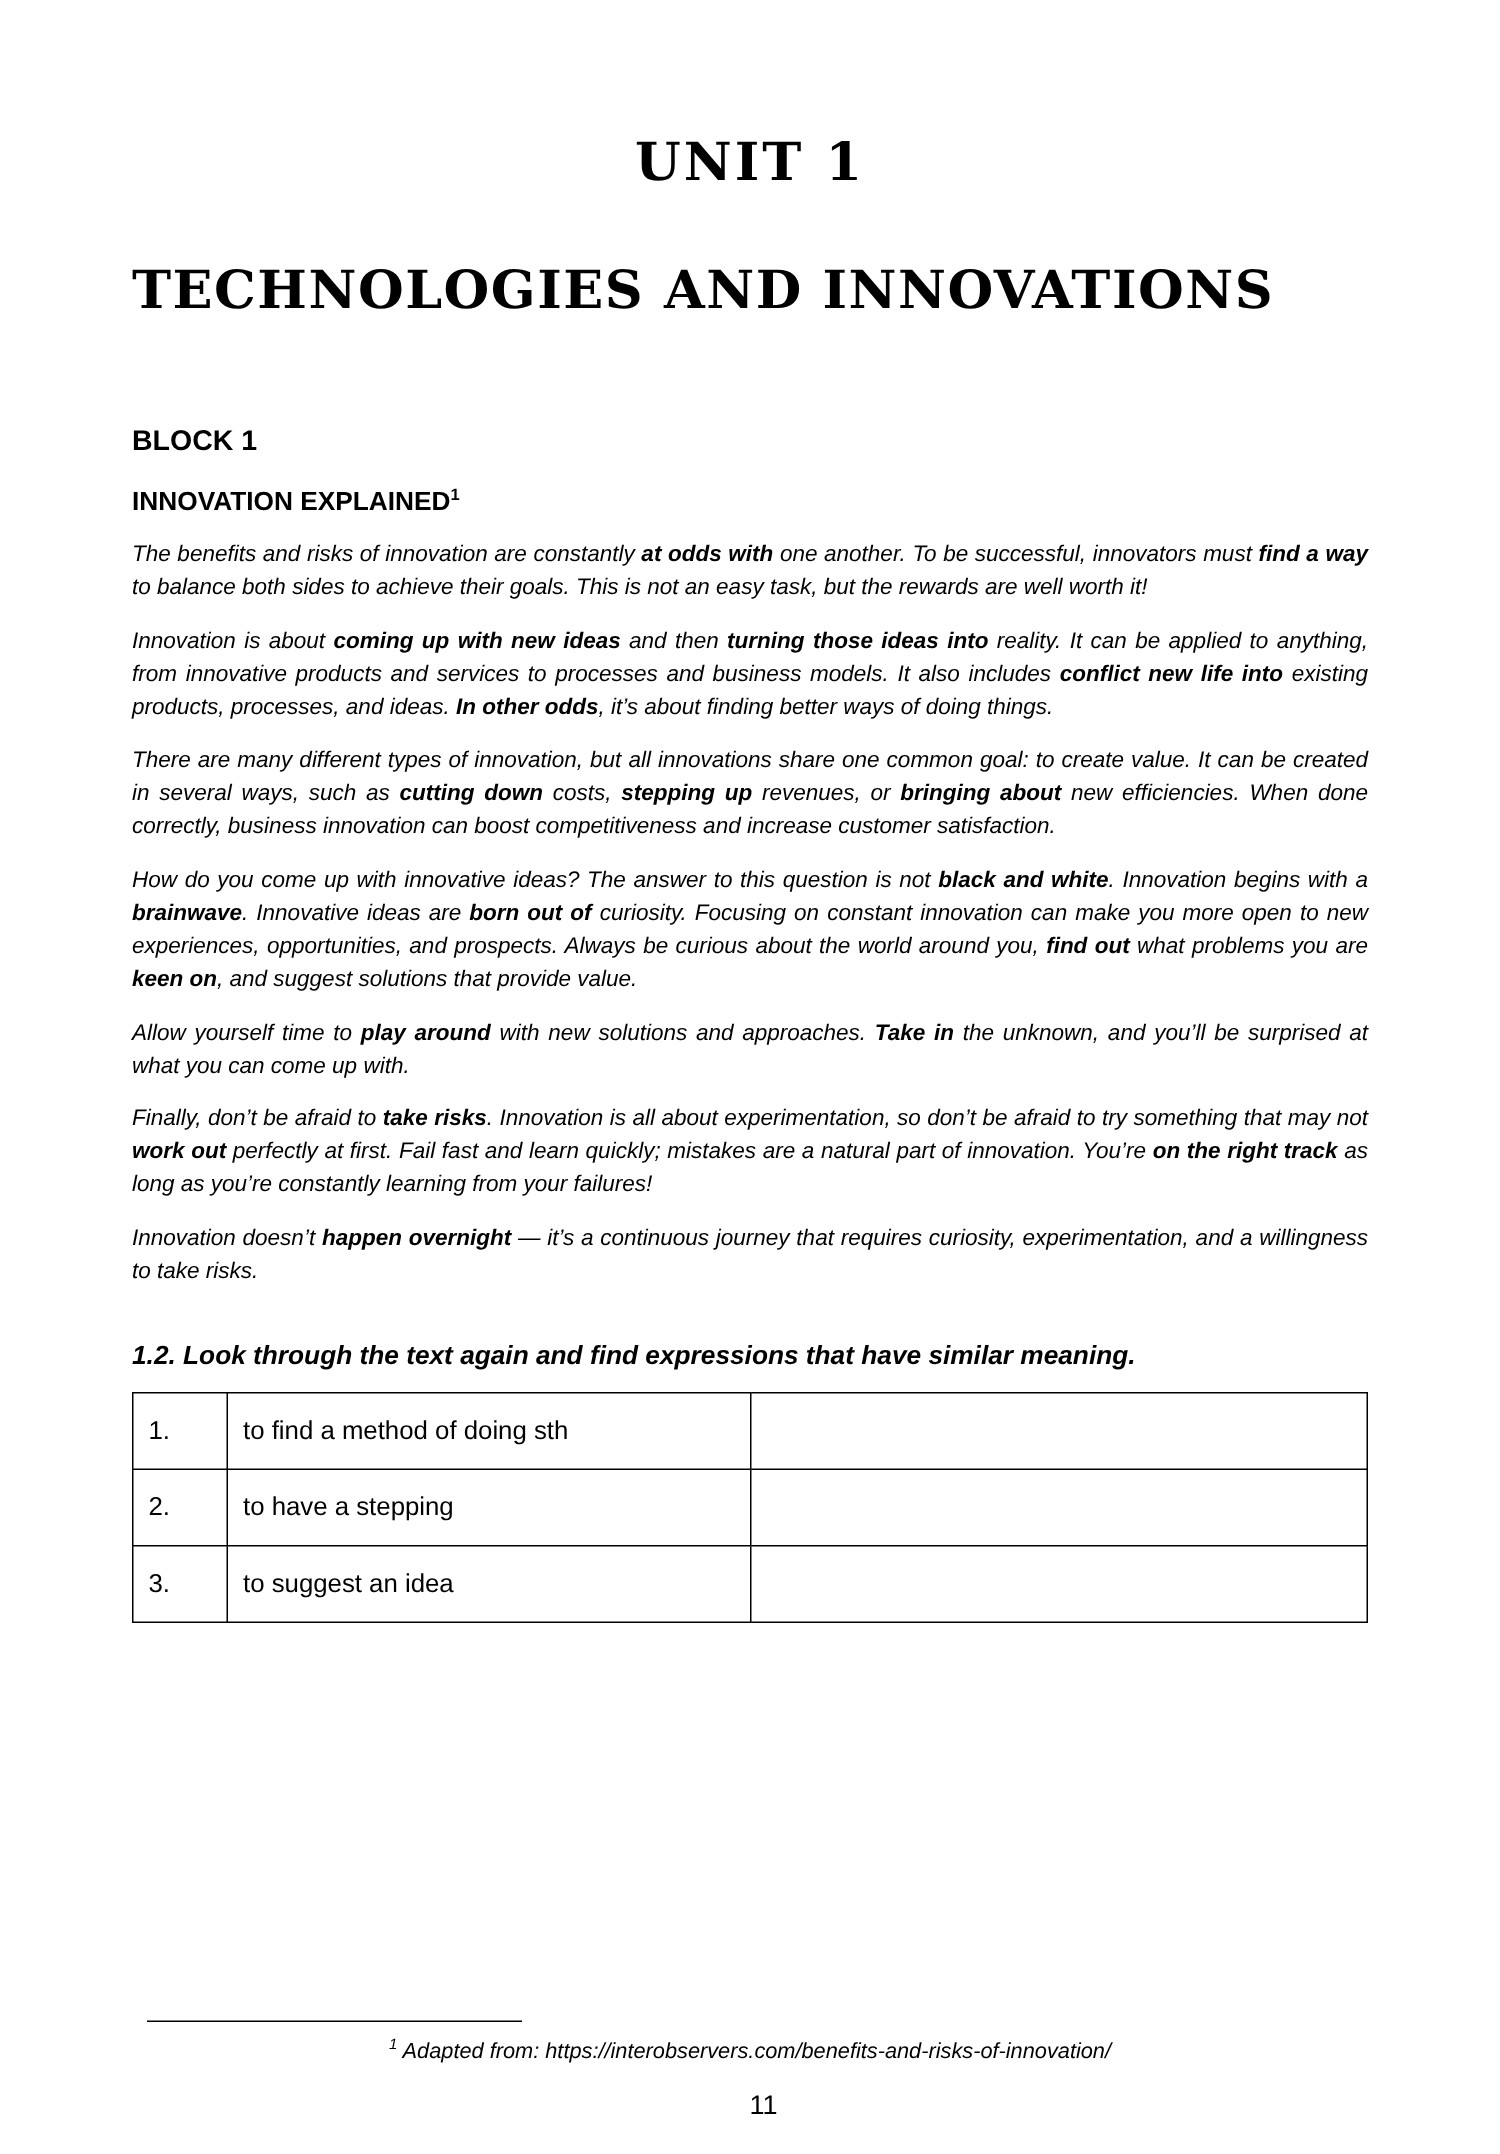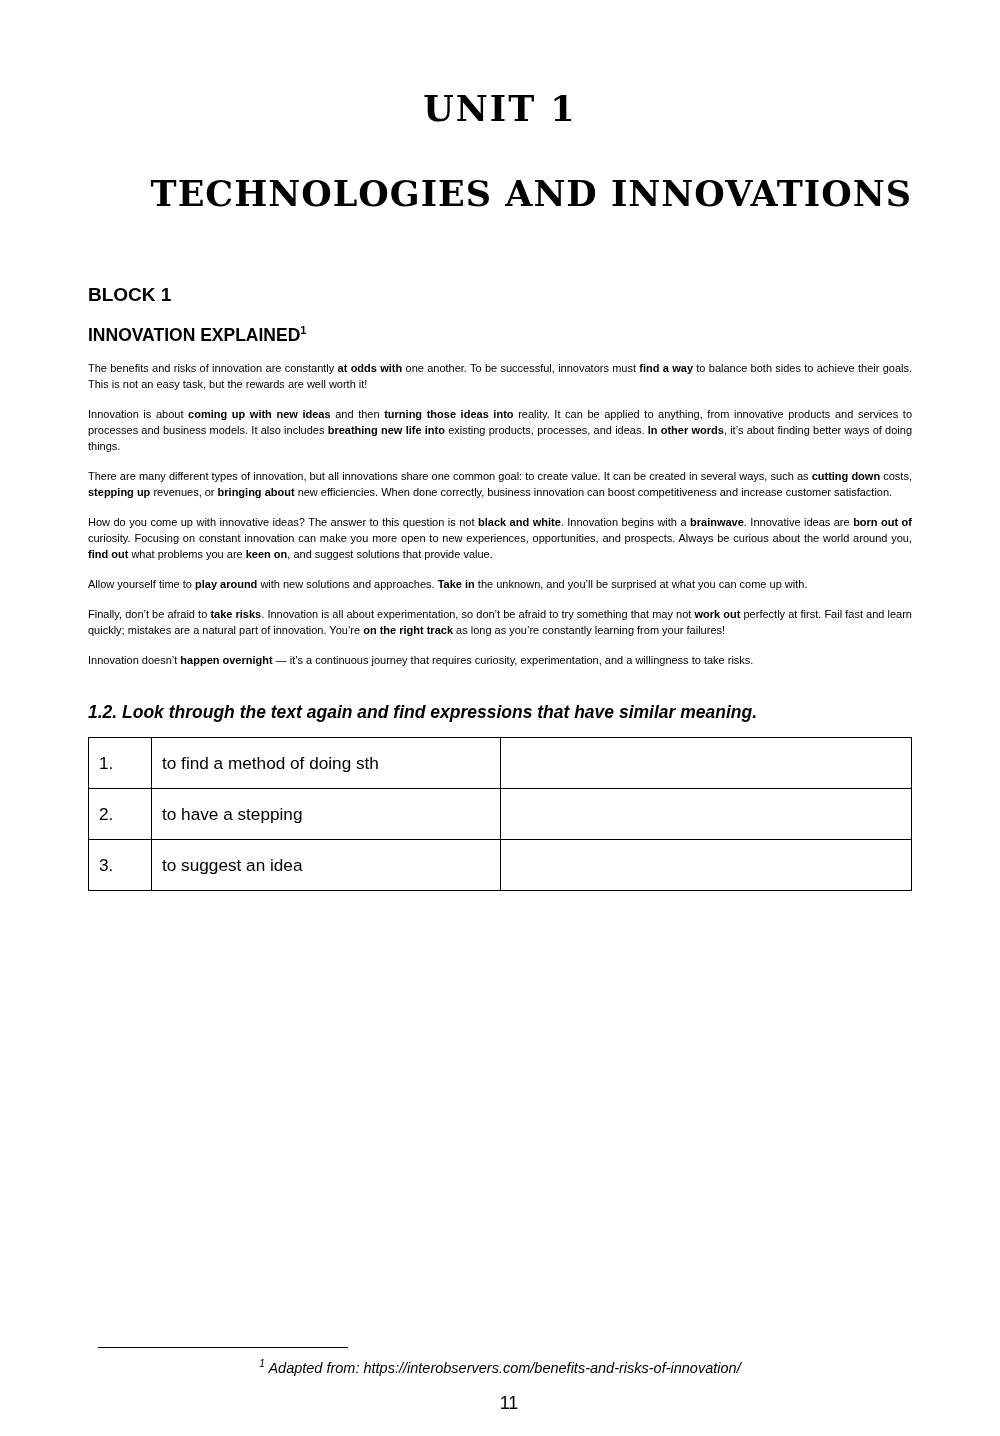--- a/index.html
+++ b/index.html
@@ -25,21 +25,21 @@
   .unit-title {
     text-align: center;
     font-family: "DejaVu Serif", serif;
     font-weight: bold;
     font-size: 35px;
     letter-spacing: 2px;
     margin: 18px 0 0 0;
     color: #000;
   }
   .main-title {
-    text-align: right;
+    text-align: left;
     font-family: "DejaVu Serif", serif;
     font-weight: bold;
     font-size: 35px;
     letter-spacing: 1px;
     margin: 44px 0 0 0;
     color: #000;
   }
   .block-title {
     text-align: left;
     font-weight: bold;
@@ -57,25 +57,26 @@
     text-align: left;
     font-weight: bold;
     font-size: 17.5px;
     margin: 18px 0 0 0;
   }
   .text-title sup {
     font-size: 11px;
     vertical-align: super;
   }
   p.body-par {
-    font-size: 11px;
+    font-size: 15px;
     line-height: 1.46;
     text-align: justify;
     margin: 14px 0 0 0;
     hyphens: none;
+    font-style: italic;
   }
   p.body-par b {
     font-weight: bold;
   }
   .task-heading-2 {
     font-weight: bold;
     font-style: italic;
     font-size: 17.5px;
     margin: 34px 0 0 0;
   }
@@ -148,21 +149,21 @@
   <h1 class="main-title">TECHNOLOGIES AND INNOVATIONS</h1>
 
   <h2 class="block-title">BLOCK 1</h2>
 
 
   <p class="text-title">
     <span>INNOVATION EXPLAINED</span><sup>1</sup>
   </p>
 
   <p class="body-par">The benefits and risks of innovation are constantly <b>at odds with</b> one another. To be successful, innovators must <b>find a way</b> to balance both sides to achieve their goals. This is not an easy task, but the rewards are well worth it!</p>
-  <p class="body-par">Innovation is about <b>coming up with new ideas</b> and then <b>turning those ideas into</b> reality. It can be applied to anything, from innovative products and services to processes and business models. It also includes <b>breathing new life into</b> existing products, processes, and ideas. <b>In other words</b>, it’s about finding better ways of doing things.</p>
+  <p class="body-par">Innovation is about <b>coming up with new ideas</b> and then <b>turning those ideas into</b> reality. It can be applied to anything, from innovative products and services to processes and business models. It also includes <b>conflict new life into</b> existing products, processes, and ideas. <b>In other odds</b>, it’s about finding better ways of doing things.</p>
   <p class="body-par">There are many different types of innovation, but all innovations share one common goal: to create value. It can be created in several ways, such as <b>cutting down</b> costs, <b>stepping up</b> revenues, or <b>bringing about</b> new efficiencies. When done correctly, business innovation can boost competitiveness and increase customer satisfaction.</p>
   <p class="body-par">How do you come up with innovative ideas? The answer to this question is not <b>black and white</b>. Innovation begins with a <b>brainwave</b>. Innovative ideas are <b>born out of</b> curiosity. Focusing on constant innovation can make you more open to new experiences, opportunities, and prospects. Always be curious about the world around you, <b>find out</b> what problems you are <b>keen on</b>, and suggest solutions that provide value.</p>
   <p class="body-par">Allow yourself time to <b>play around</b> with new solutions and approaches. <b>Take in</b> the unknown, and you’ll be surprised at what you can come up with.</p>
   <p class="body-par">Finally, don’t be afraid to <b>take risks</b>. Innovation is all about experimentation, so don’t be afraid to try something that may not <b>work out</b> perfectly at first. Fail fast and learn quickly; mistakes are a natural part of innovation. You’re <b>on the right track</b> as long as you’re constantly learning from your failures!</p>
   <p class="body-par">Innovation doesn’t <b>happen overnight</b> — it’s a continuous journey that requires curiosity, experimentation, and a willingness to take risks.</p>
 
   <p class="task-heading-2">1.2. Look through the text again and find expressions that have similar meaning.</p>
 
   <table class="answers">
     <tbody>

